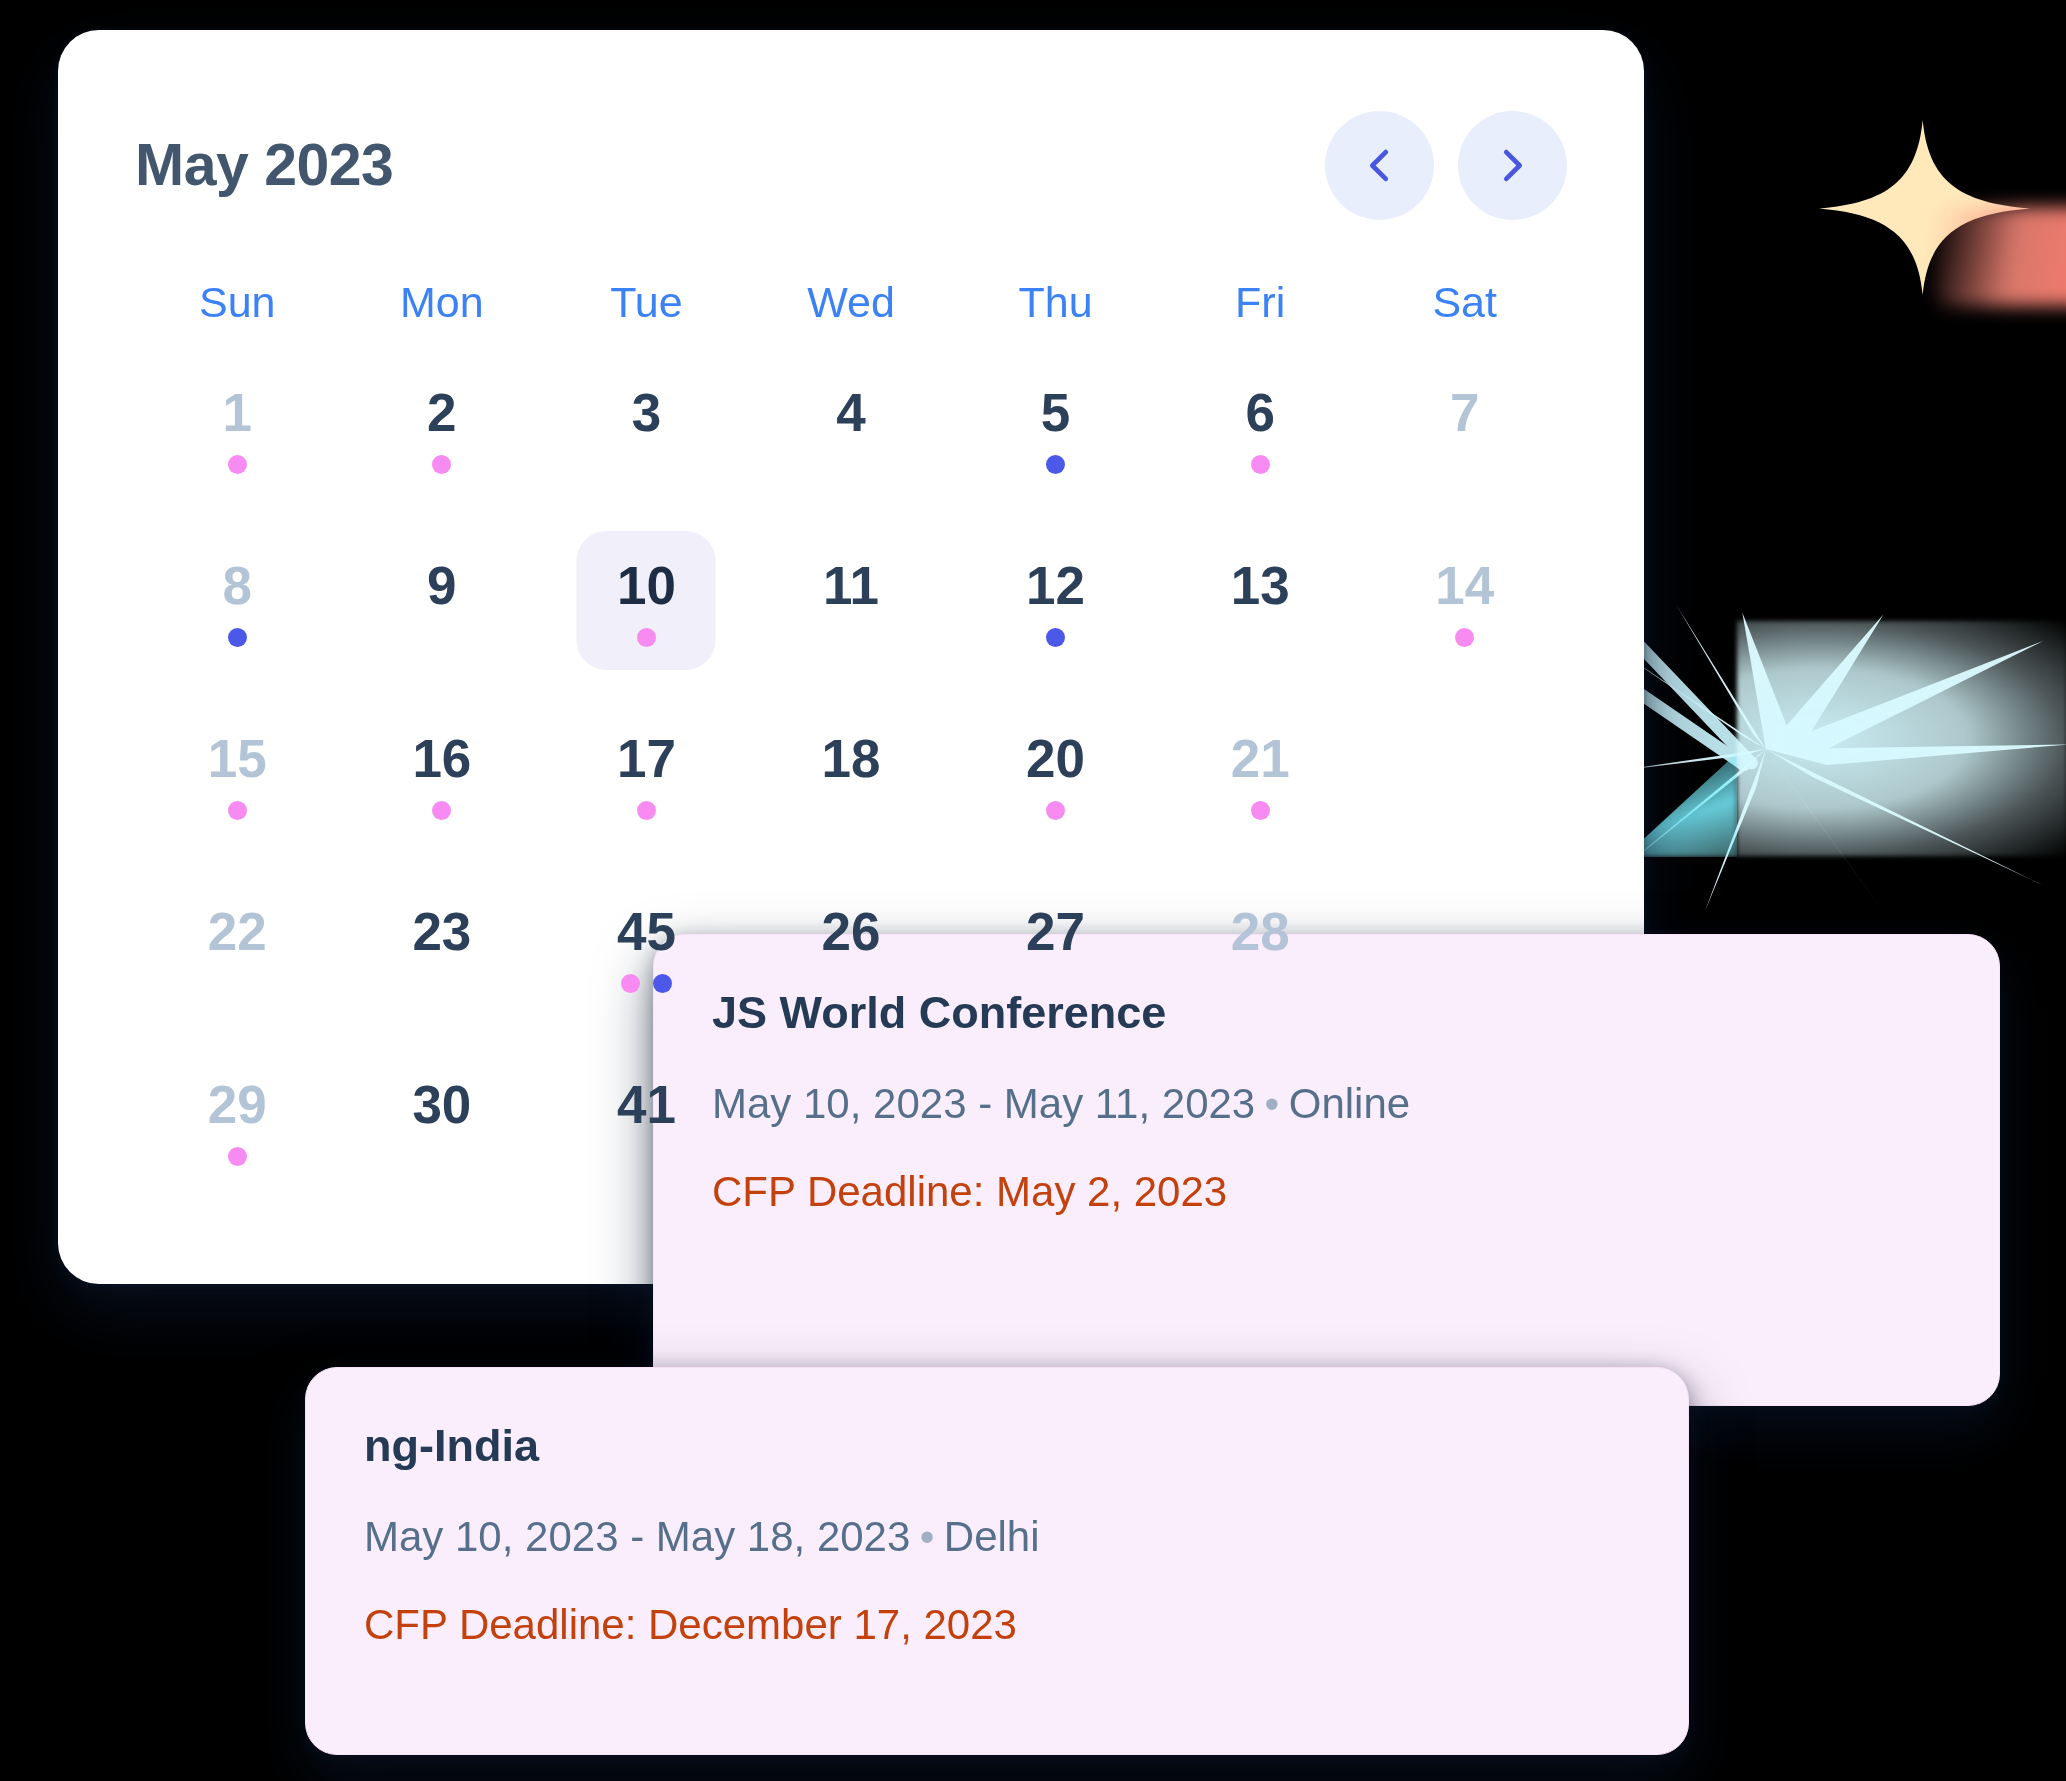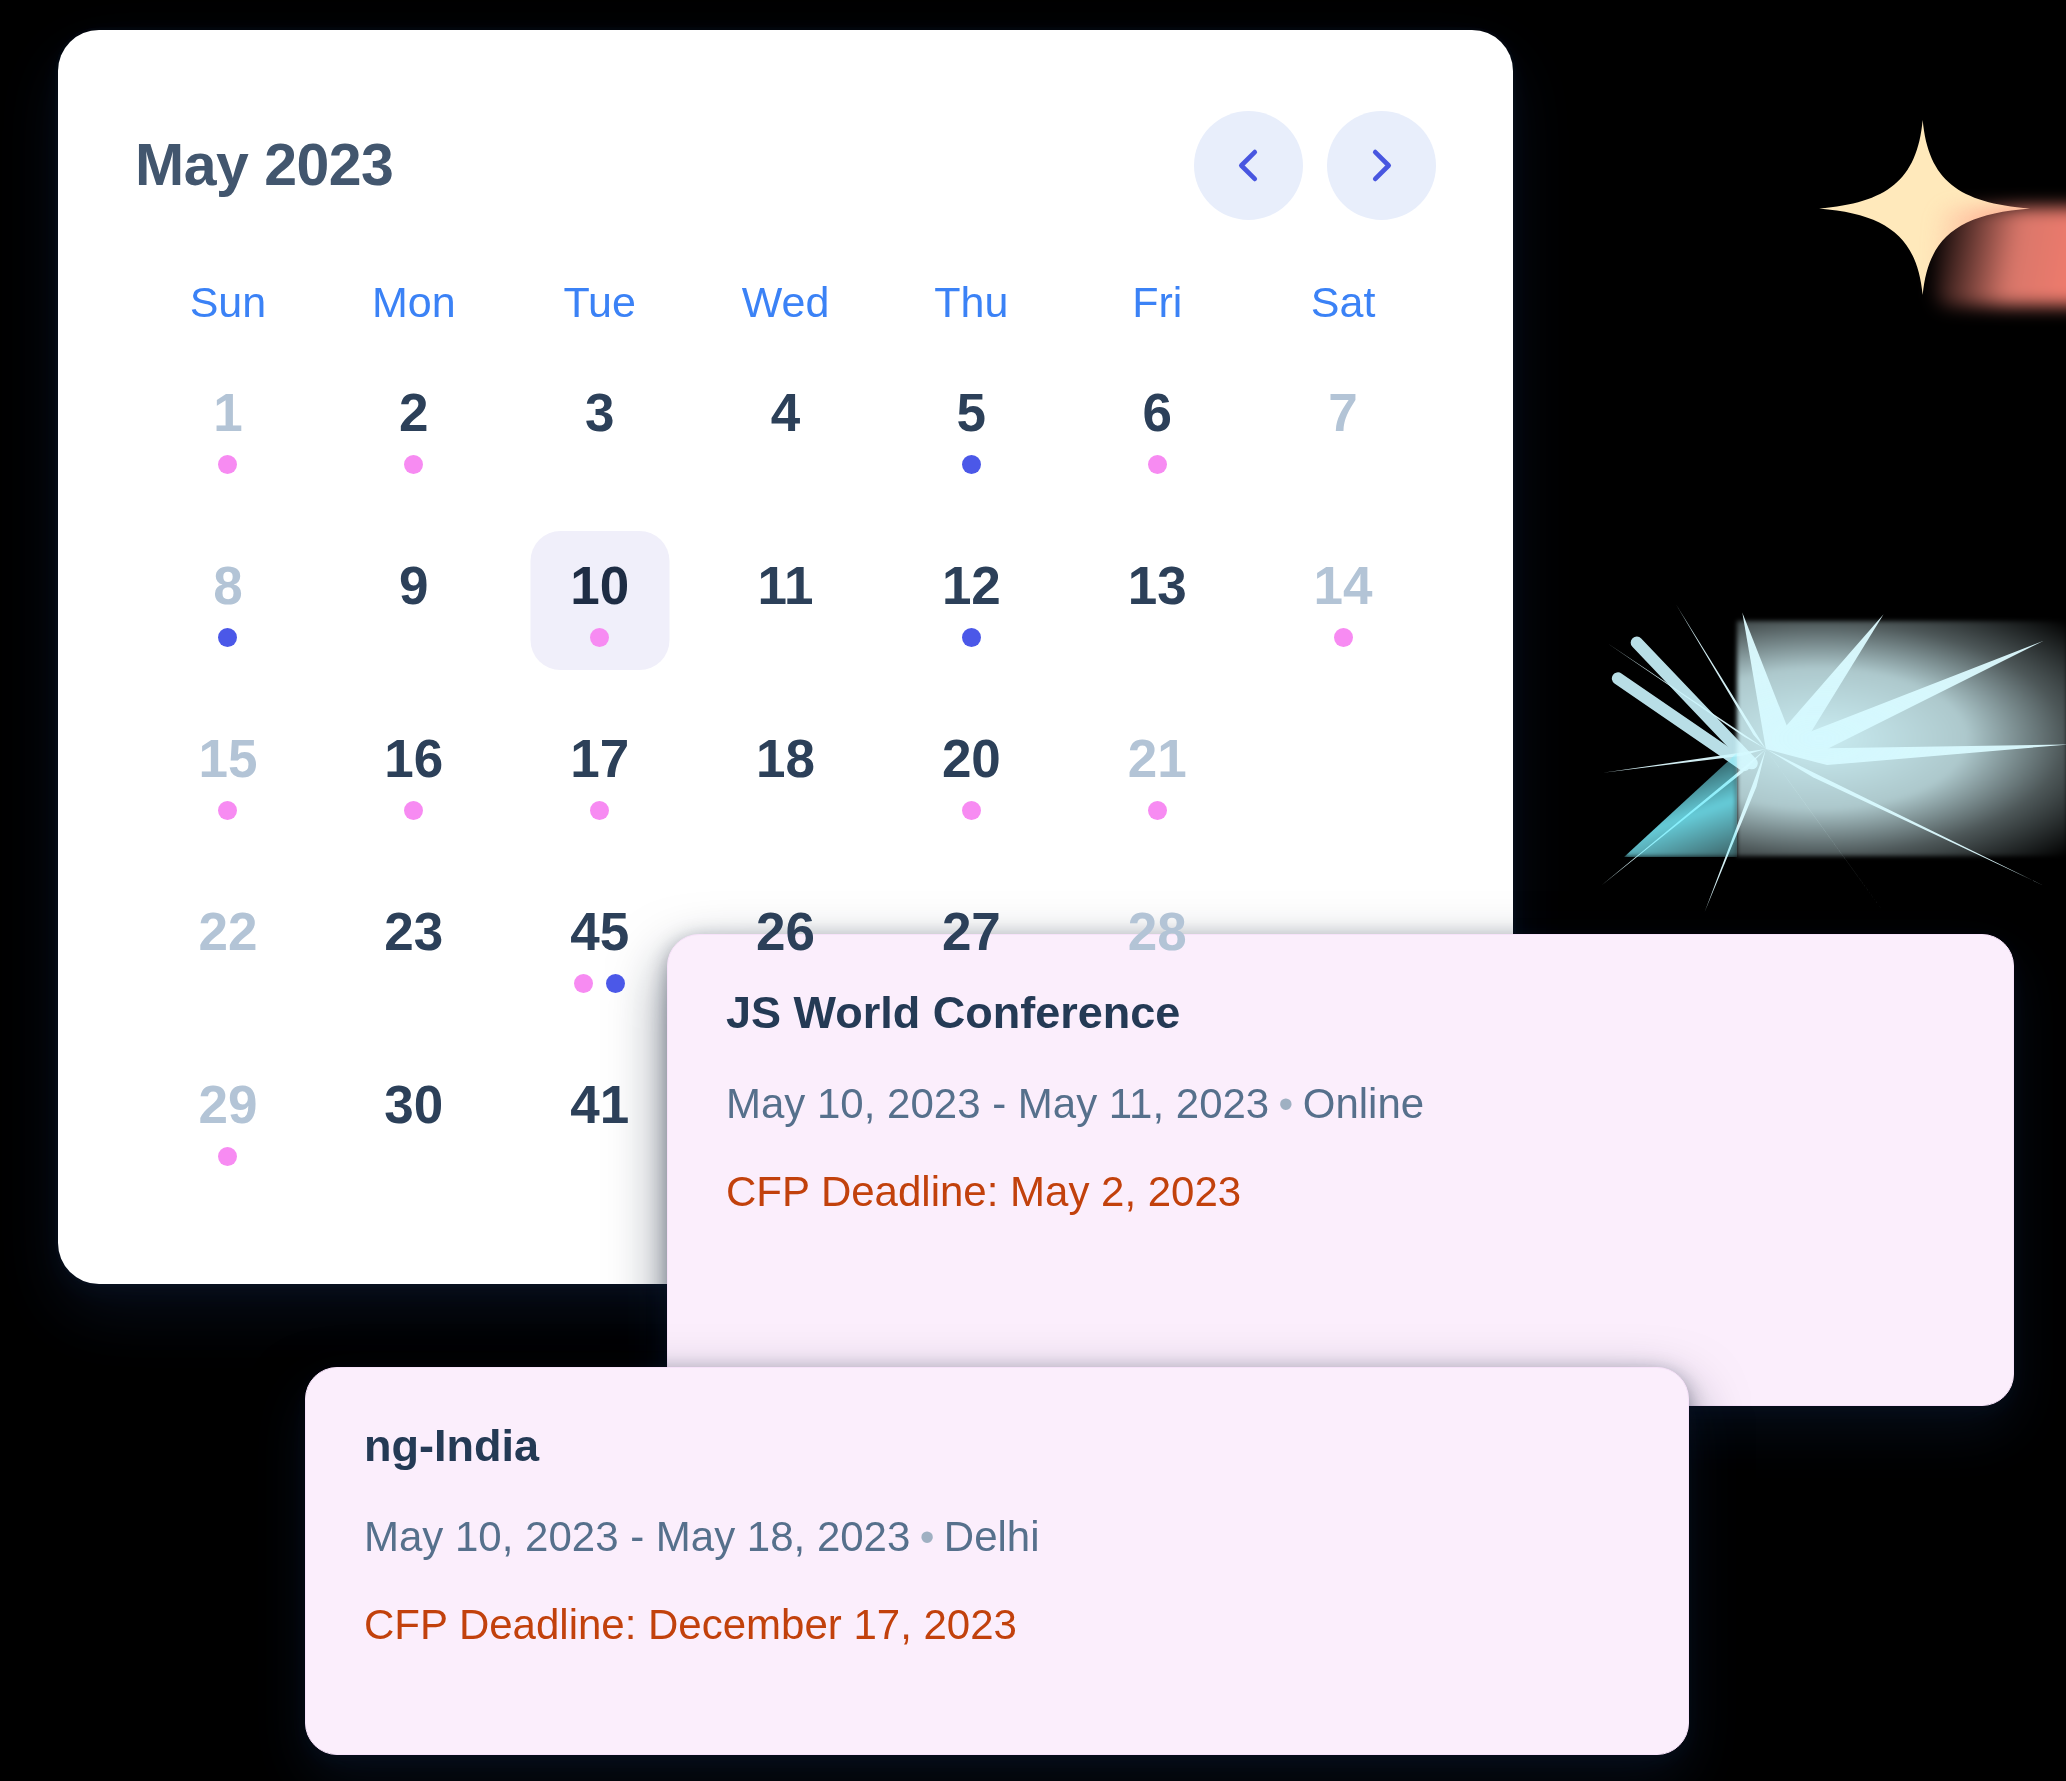--- a/index.html
+++ b/index.html
@@ -47,21 +47,21 @@
     width: 113px; height: 104px;
     background: linear-gradient(160deg, rgba(180,245,255,0.0) 0%, rgba(120,240,255,0.85) 60%, rgba(150,245,255,0.4) 100%);
     clip-path: polygon(0% 100%, 100% 0%, 100% 100%);
     filter: blur(2.8px);
   }
 
   
   #calendar-card {
     position: absolute;
     left: 58px; top: 30px;
-    width: 1455px; height: 1254px;
+    width: 1586px; height: 1254px;
     background: #ffffff;
     border-radius: 41px;
     box-shadow:
       0 0 0 2.8px rgba(24,44,70,0.10),
       0 28px 66px rgba(12,24,46,0.55),
       0 7.5px 24.5px rgba(12,24,46,0.40);
   }
 
   .cal-inner { padding: 75px 77px 0 77px; }
 
@@ -152,21 +152,21 @@
     position: absolute;
     background: #fbeefc;
     border: 1.9px solid #f7e2fa;
     border-radius: 32px;
     box-shadow:
       0 24.5px 56px rgba(12,24,46,0.52),
       0 5.6px 19px rgba(12,24,46,0.34);
     padding: 53px 58px 56px 58px;
     box-sizing: border-box;
   }
-  #event-card-1 { left: 667px; top: 934px; width: 1347px; height: 472px; }
+  #event-card-1 { left: 653px; top: 934px; width: 1347px; height: 472px; }
   #event-card-2 { left: 305px; top: 1367px; width: 1384px; height: 388px; }
 
   .event-title {
     font-size: 45px;
     font-weight: 700;
     color: #243a55;
     line-height: 1.1;
     margin: 0;
   }
   .event-meta {

